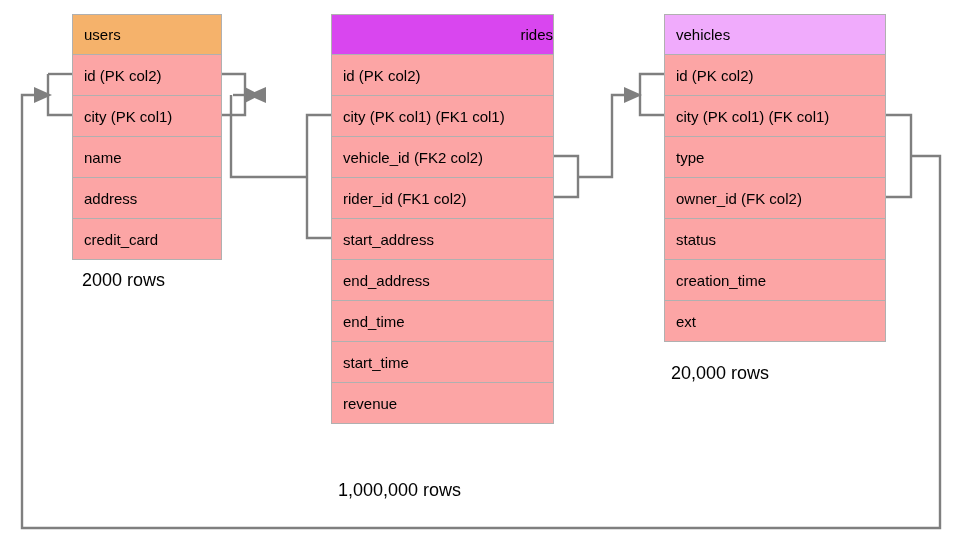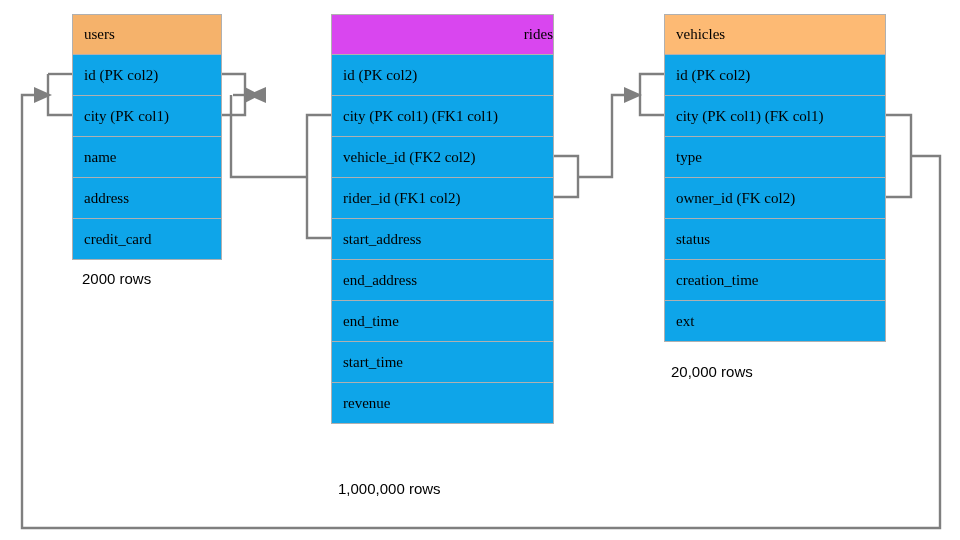--- a/index.html
+++ b/index.html
@@ -25,21 +25,20 @@
     position: absolute;
     left: 0; top: 0;
     width: 960px;
     height: 540px;
     pointer-events: none;
   }
   .table-box {
     position: absolute;
     box-sizing: border-box;
     background: #ffffff;
-    font-family: Liberation Serif, serif;
   }
   .tbl-header {
     box-sizing: border-box;
     height: 41px;
     border: 1px solid #b0b0b0;
     display: flex;
     align-items: center;
     padding-left: 11px;
     font-size: 15px;
     line-height: 1;
@@ -48,26 +47,26 @@
   .tbl-row {
     box-sizing: border-box;
     height: 41px;
     border: 1px solid #b0b0b0;
     border-top: none;
     display: flex;
     align-items: center;
     padding-left: 11px;
     font-size: 15px;
     line-height: 1;
-    background: #0ea5e9;
+    background: #fca5a5;
     color: #000;
   }
   .row-count {
     position: absolute;
-    font-size: 15px;
+    font-size: 18px;
     line-height: 1;
     color: #000;
     white-space: nowrap;
   }
 </style>
 </head>
 <body>
 
 <div id="canvas">
 
@@ -153,21 +152,21 @@
     <div class="tbl-row">
       <span>start_time</span>
     </div>
     <div class="tbl-row">
       <span>revenue</span>
     </div>
   </div>
   <div class="row-count" style="left:338px; top:481px;">1,000,000 rows</div>
 
   <div class="table-box" style="left:664px; top:14px; width:222px;">
-    <div class="tbl-header" style="background:#fdba74;">
+    <div class="tbl-header" style="background:#f0abfc;">
       <span>vehicles</span>
     </div>
     <div class="tbl-row">
       <span>id (PK col2)</span>
     </div>
     <div class="tbl-row">
       <span>city (PK col1) (FK col1)</span>
     </div>
     <div class="tbl-row">
       <span>type</span>

